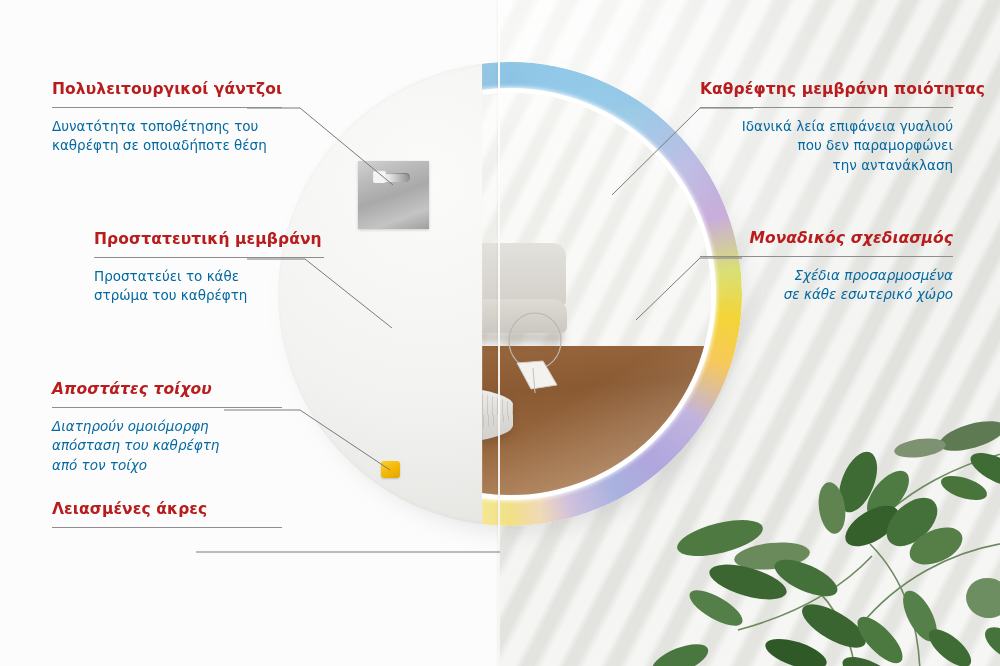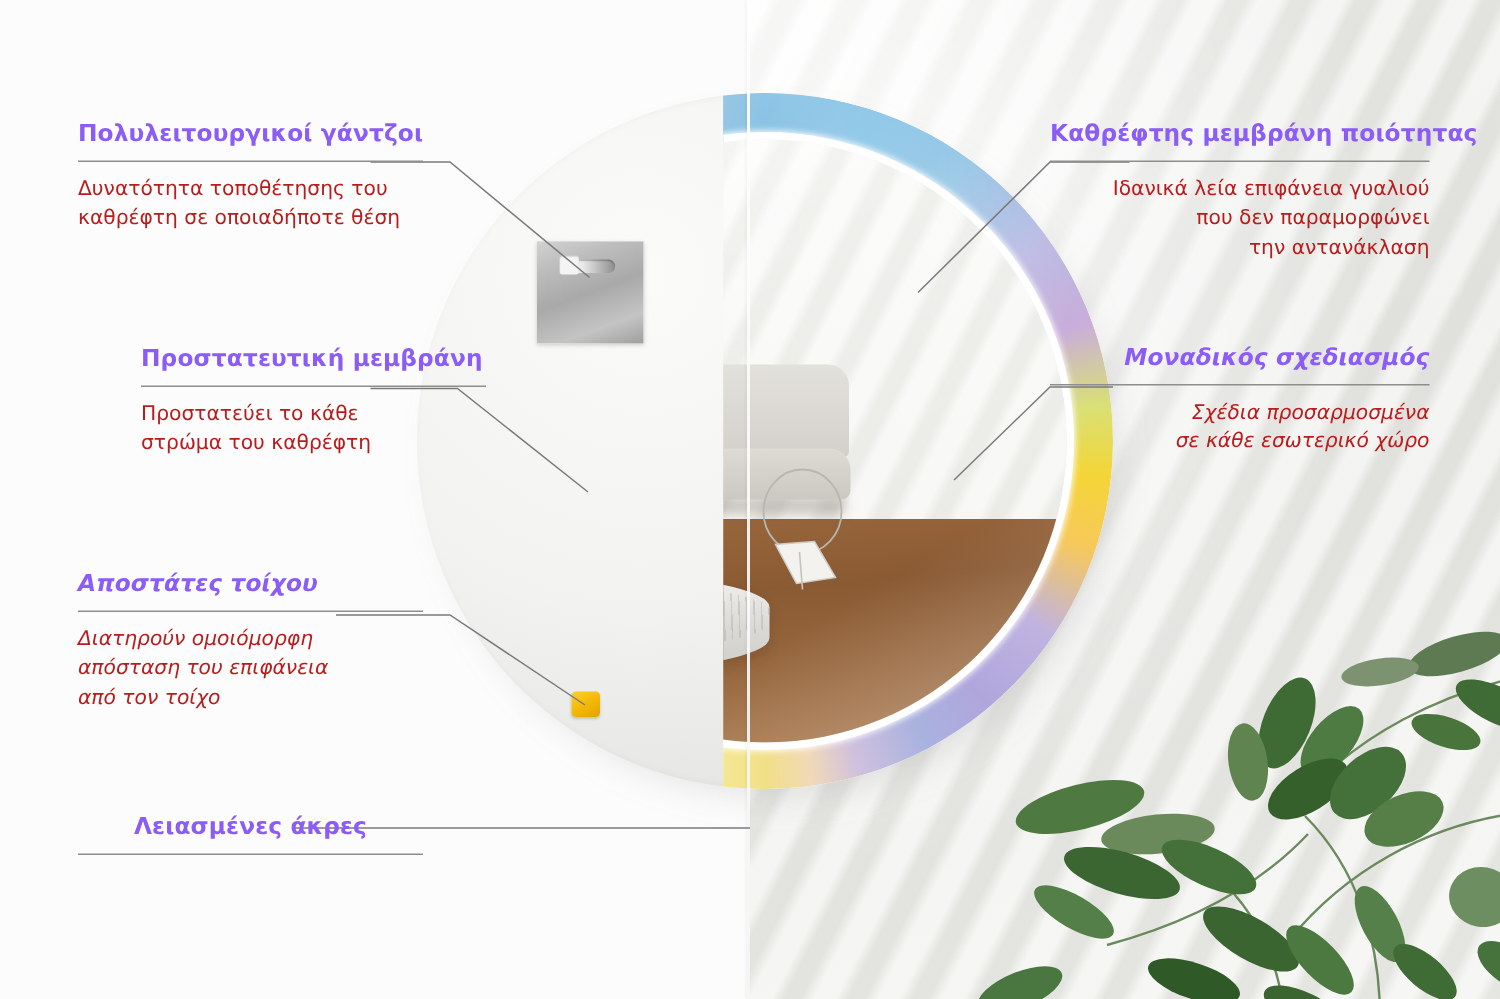--- a/index.html
+++ b/index.html
@@ -308,33 +308,33 @@
     left: 620px; top: 330px;
     width: 400px; height: 350px;
     pointer-events: none;
   }
 
   
   .callout { position: absolute; }
   .callout .c-title {
     font-weight: bold;
     font-size: 15.5px;
-    color: #8b5cf6;
+    color: #b91c1c;
     letter-spacing: .1px;
     white-space: nowrap;
     line-height: 1.2;
   }
   .callout .c-rule {
     height: 1px;
     background: #8e8e8e;
     margin: 8px 0 9px 0;
   }
   .callout .c-desc {
     font-size: 13.5px;
-    color: #b91c1c;
+    color: #0369a1;
     line-height: 1.45;
     white-space: pre-line;
   }
   .callout.left  { text-align: left; }
   .callout.right { text-align: right; }
 
   
   .leaders {
     position: absolute; left: 0; top: 0;
     width: 1000px; height: 666px;
@@ -470,25 +470,25 @@
     <div class="c-title">Προστατευτική μεμβράνη</div>
     <div class="c-rule"></div>
     <div class="c-desc">Προστατεύει το κάθε
 στρώμα του καθρέφτη</div>
   </div>
 
   <div class="callout left" style="left:52px; top:380px; width:230px;font-style:italic;">
     <div class="c-title">Αποστάτες τοίχου</div>
     <div class="c-rule"></div>
     <div class="c-desc">Διατηρούν ομοιόμορφη
-απόσταση του επιφάνεια
+απόσταση του καθρέφτη
 από τον τοίχο</div>
   </div>
 
-  <div class="callout left" style="left:52px; top:542px; width:230px;text-align:center;">
+  <div class="callout left" style="left:52px; top:500px; width:230px;">
     <div class="c-title">Λειασμένες άκρες</div>
     <div class="c-rule"></div>
   </div>
 
   <div class="callout right" style="left:700px; top:80px; width:253px;">
     <div class="c-title">Καθρέφτης μεμβράνη ποιότητας</div>
     <div class="c-rule"></div>
     <div class="c-desc">Ιδανικά λεία επιφάνεια γυαλιού
 που δεν παραμορφώνει
 την αντανάκλαση</div>

